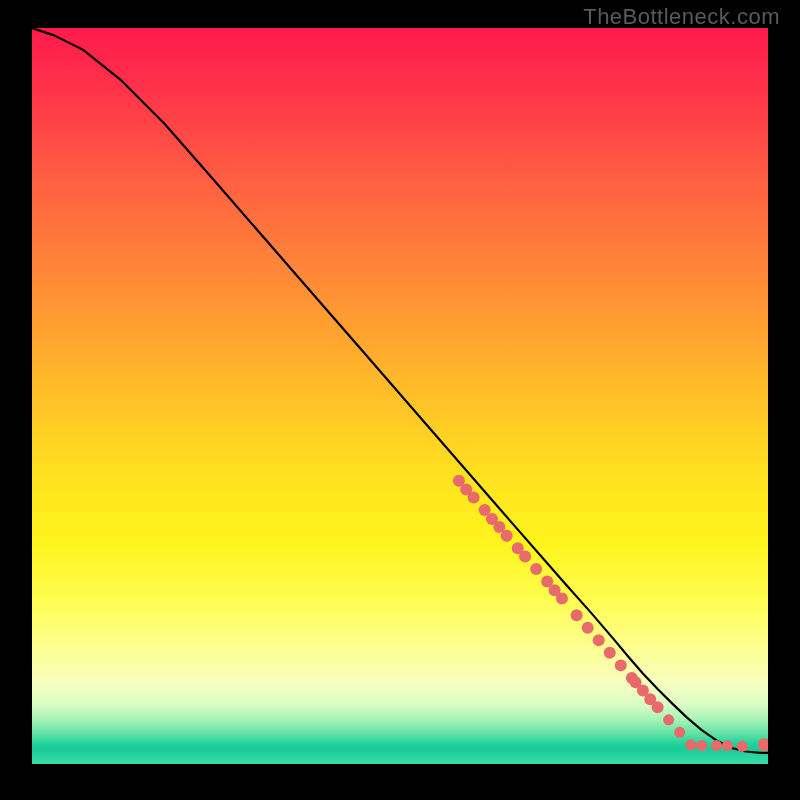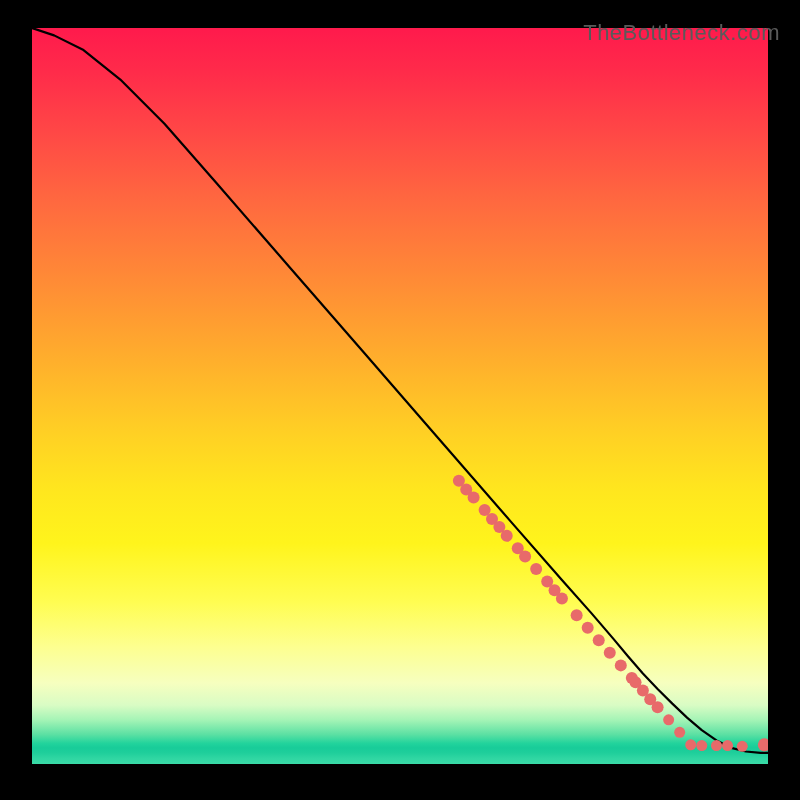--- a/index.html
+++ b/index.html
@@ -12,21 +12,21 @@
     font-family: Arial, Helvetica, sans-serif;
   }
   .frame {
     position: relative;
     width: 800px;
     height: 800px;
     background: #000;
   }
   .watermark {
     position: absolute;
-    top: 20px;
+    top: 4px;
     right: 20px;
     color: #5a5a5a;
     font-size: 22px;
     font-weight: 500;
     letter-spacing: 0.5px;
     z-index: 20;
   }
   .plot-wrap {
     position: absolute;
     left: 32px;

